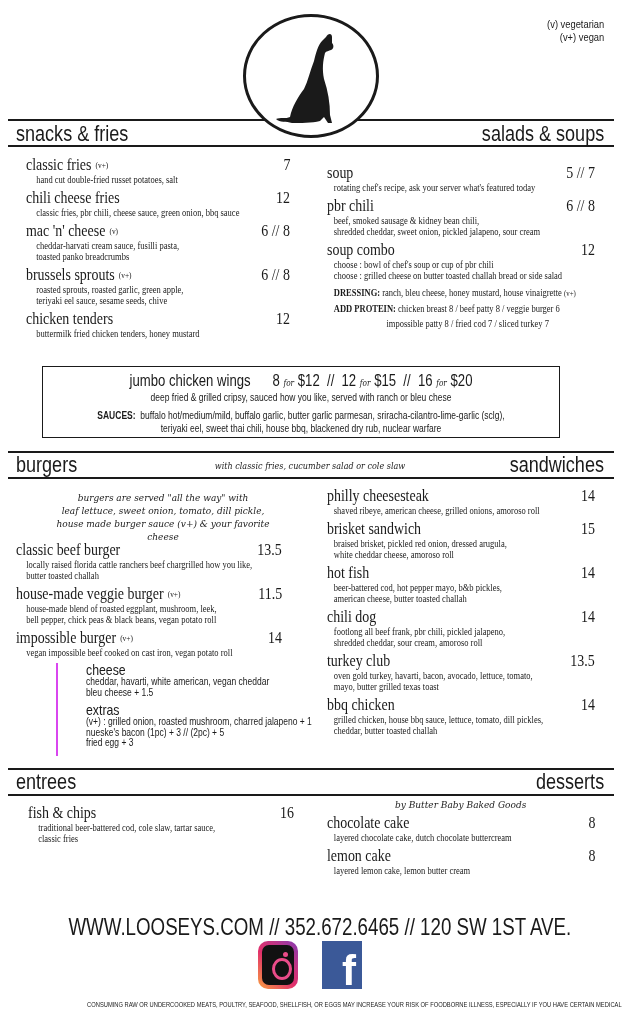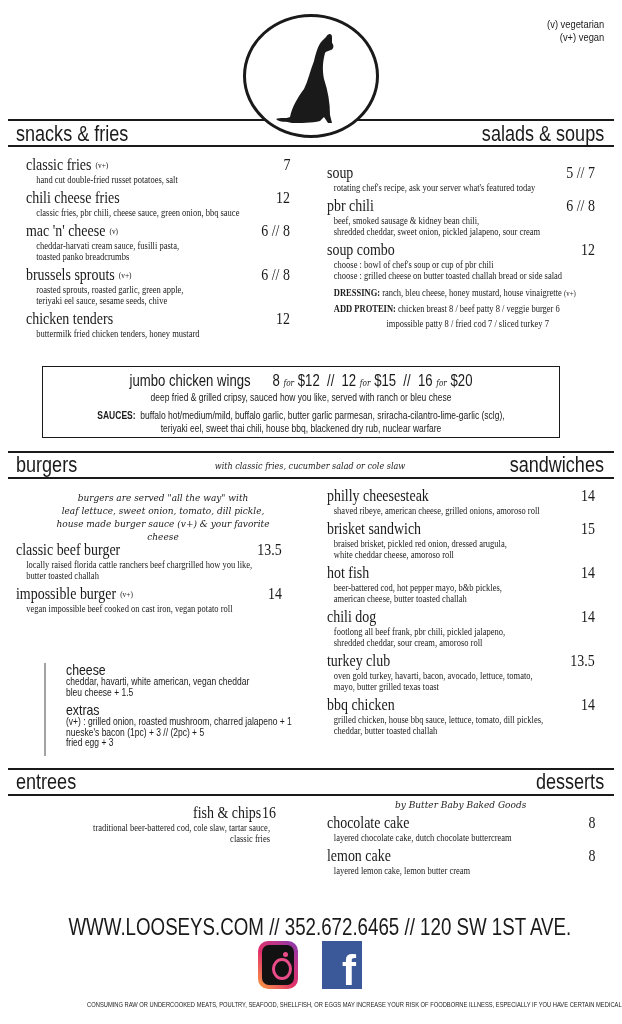--- a/index.html
+++ b/index.html
@@ -32,21 +32,21 @@
   .wings { position: absolute; left: 30px; top: 366px; width: 518px; height: 72px; border: 1.5px solid #1a1a1a; text-align: center; margin-left: 12px; }
   .wings .row1 { font-size: 16px; line-height: 18px; margin-top: 5px; transform: scaleX(0.82); white-space: nowrap; }
   .wings .for { font-family: "DejaVu Serif", serif; font-style: italic; font-size: 9px; }
   .wings .sub { font-size: 10px; line-height: 12px; transform: scaleX(0.85); white-space: nowrap; }
   .wings .sauces { font-size: 10px; line-height: 13px; margin-top: 5px; transform: scaleX(0.85); white-space: nowrap; }
 
   .script { font-family: "DejaVu Serif", serif; font-style: italic; }
   .burger-note { position: absolute; left: 28px; top: 491px; width: 270px; text-align: center; font-size: 10px; line-height: 13px; transform: scaleX(0.9); transform-origin: center top; }
   .burger-sub { position: absolute; left: 160px; top: 460px; width: 300px; text-align: center; font-size: 9.5px; transform: scaleX(0.85); }
 
-  .addons { position: absolute; left: 44px; top: 663px; border-left: 2px solid #a3a3a3; padding-left: 20px; height: 93px; }
+  .addons { position: absolute; left: 56px; top: 663px; border-left: 2px solid #d946ef; padding-left: 28px; height: 93px; }
   .addons .h { font-size: 15px; line-height: 14px; transform: scaleX(0.82); transform-origin: left top; }
   .addons .t { font-size: 10px; line-height: 10.5px; transform: scaleX(0.85); transform-origin: left top; white-space: nowrap; }
 
   .footer-contact { position: absolute; left: 0; right: 0; top: 913px; text-align: center; font-size: 24px; transform: scaleX(0.78); letter-spacing: 0; white-space: nowrap; }
   .social { position: absolute; top: 941px; width: 40px; height: 48px; }
   .ig { left: 258px; border-radius: 10px; background: linear-gradient(45deg, #f9a03f 0%, #e1306c 45%, #c13584 70%, #833ab4 100%); }
   .ig-inner { position: absolute; left: 4px; top: 4px; right: 4px; bottom: 4px; background: #111; border-radius: 7px; }
   .ig-ring { position: absolute; left: 10px; top: 13px; width: 20px; height: 22px; border: 3.5px solid #ea4c89; border-radius: 50%; }
   .ig-dot { position: absolute; right: 6px; top: 7px; width: 5px; height: 5px; border-radius: 50%; background: #ea4c89; }
   .fb { left: 322px; background: #3b5998; }
@@ -159,20 +159,26 @@
 </div>
 
 <div class="col" style="left:16px; top:541px; width:266px;">
   <div class="item">
     <span class="item-name"><span>classic beef burger</span></span>
     <span class="price">13.5</span>
     <div class="desc">locally raised florida cattle ranchers beef chargrilled how you like,</div>
     <div class="desc">butter toasted challah</div>
   </div>
   <div class="item">
+    <span class="item-name"><span>house-made veggie burger</span><span class="tag">(v+)</span></span>
+    <span class="price">11.5</span>
+    <div class="desc">house-made blend of roasted eggplant, mushroom, leek,</div>
+    <div class="desc">bell pepper, chick peas &amp; black beans, vegan potato roll</div>
+  </div>
+  <div class="item">
     <span class="item-name"><span>impossible burger</span><span class="tag">(v+)</span></span>
     <span class="price">14</span>
     <div class="desc">vegan impossible beef cooked on cast iron, vegan potato roll</div>
   </div>
 </div>
 
 <div class="addons">
   <div class="h">cheese</div>
   <div class="t">cheddar, havarti, white american, vegan cheddar</div>
   <div class="t">bleu cheese  + 1.5</div>
@@ -218,21 +224,21 @@
     <div class="desc" style="padding-left:8px">grilled chicken, house bbq sauce, lettuce, tomato, dill pickles,</div>
     <div class="desc" style="padding-left:8px">cheddar, butter toasted challah</div>
   </div>
 </div>
 
 <div class="hbar" style="top:768px;"></div>
 <div class="hbar" style="top:794px;"></div>
 <div class="htitle left" style="left:16px; top:770px;">entrees</div>
 <div class="htitle right" style="right:18px; top:770px;">desserts</div>
 
-<div class="col" style="left:10px; top:804px; width:266px;text-align:right;">
+<div class="col" style="left:28px; top:804px; width:266px;">
   <div class="item">
     <span class="item-name"><span>fish &amp; chips</span></span>
     <span class="price">16</span>
     <div class="desc">traditional beer-battered cod, cole slaw, tartar sauce,</div>
     <div class="desc">classic fries</div>
   </div>
 </div>
 
 <div class="abs script" style="left:395px; top:799px; font-size:10px; transform:scaleX(0.9); transform-origin:left top;">by Butter Baby Baked Goods</div>
 <div class="col" style="left:327px; top:814px; width:268px;">

